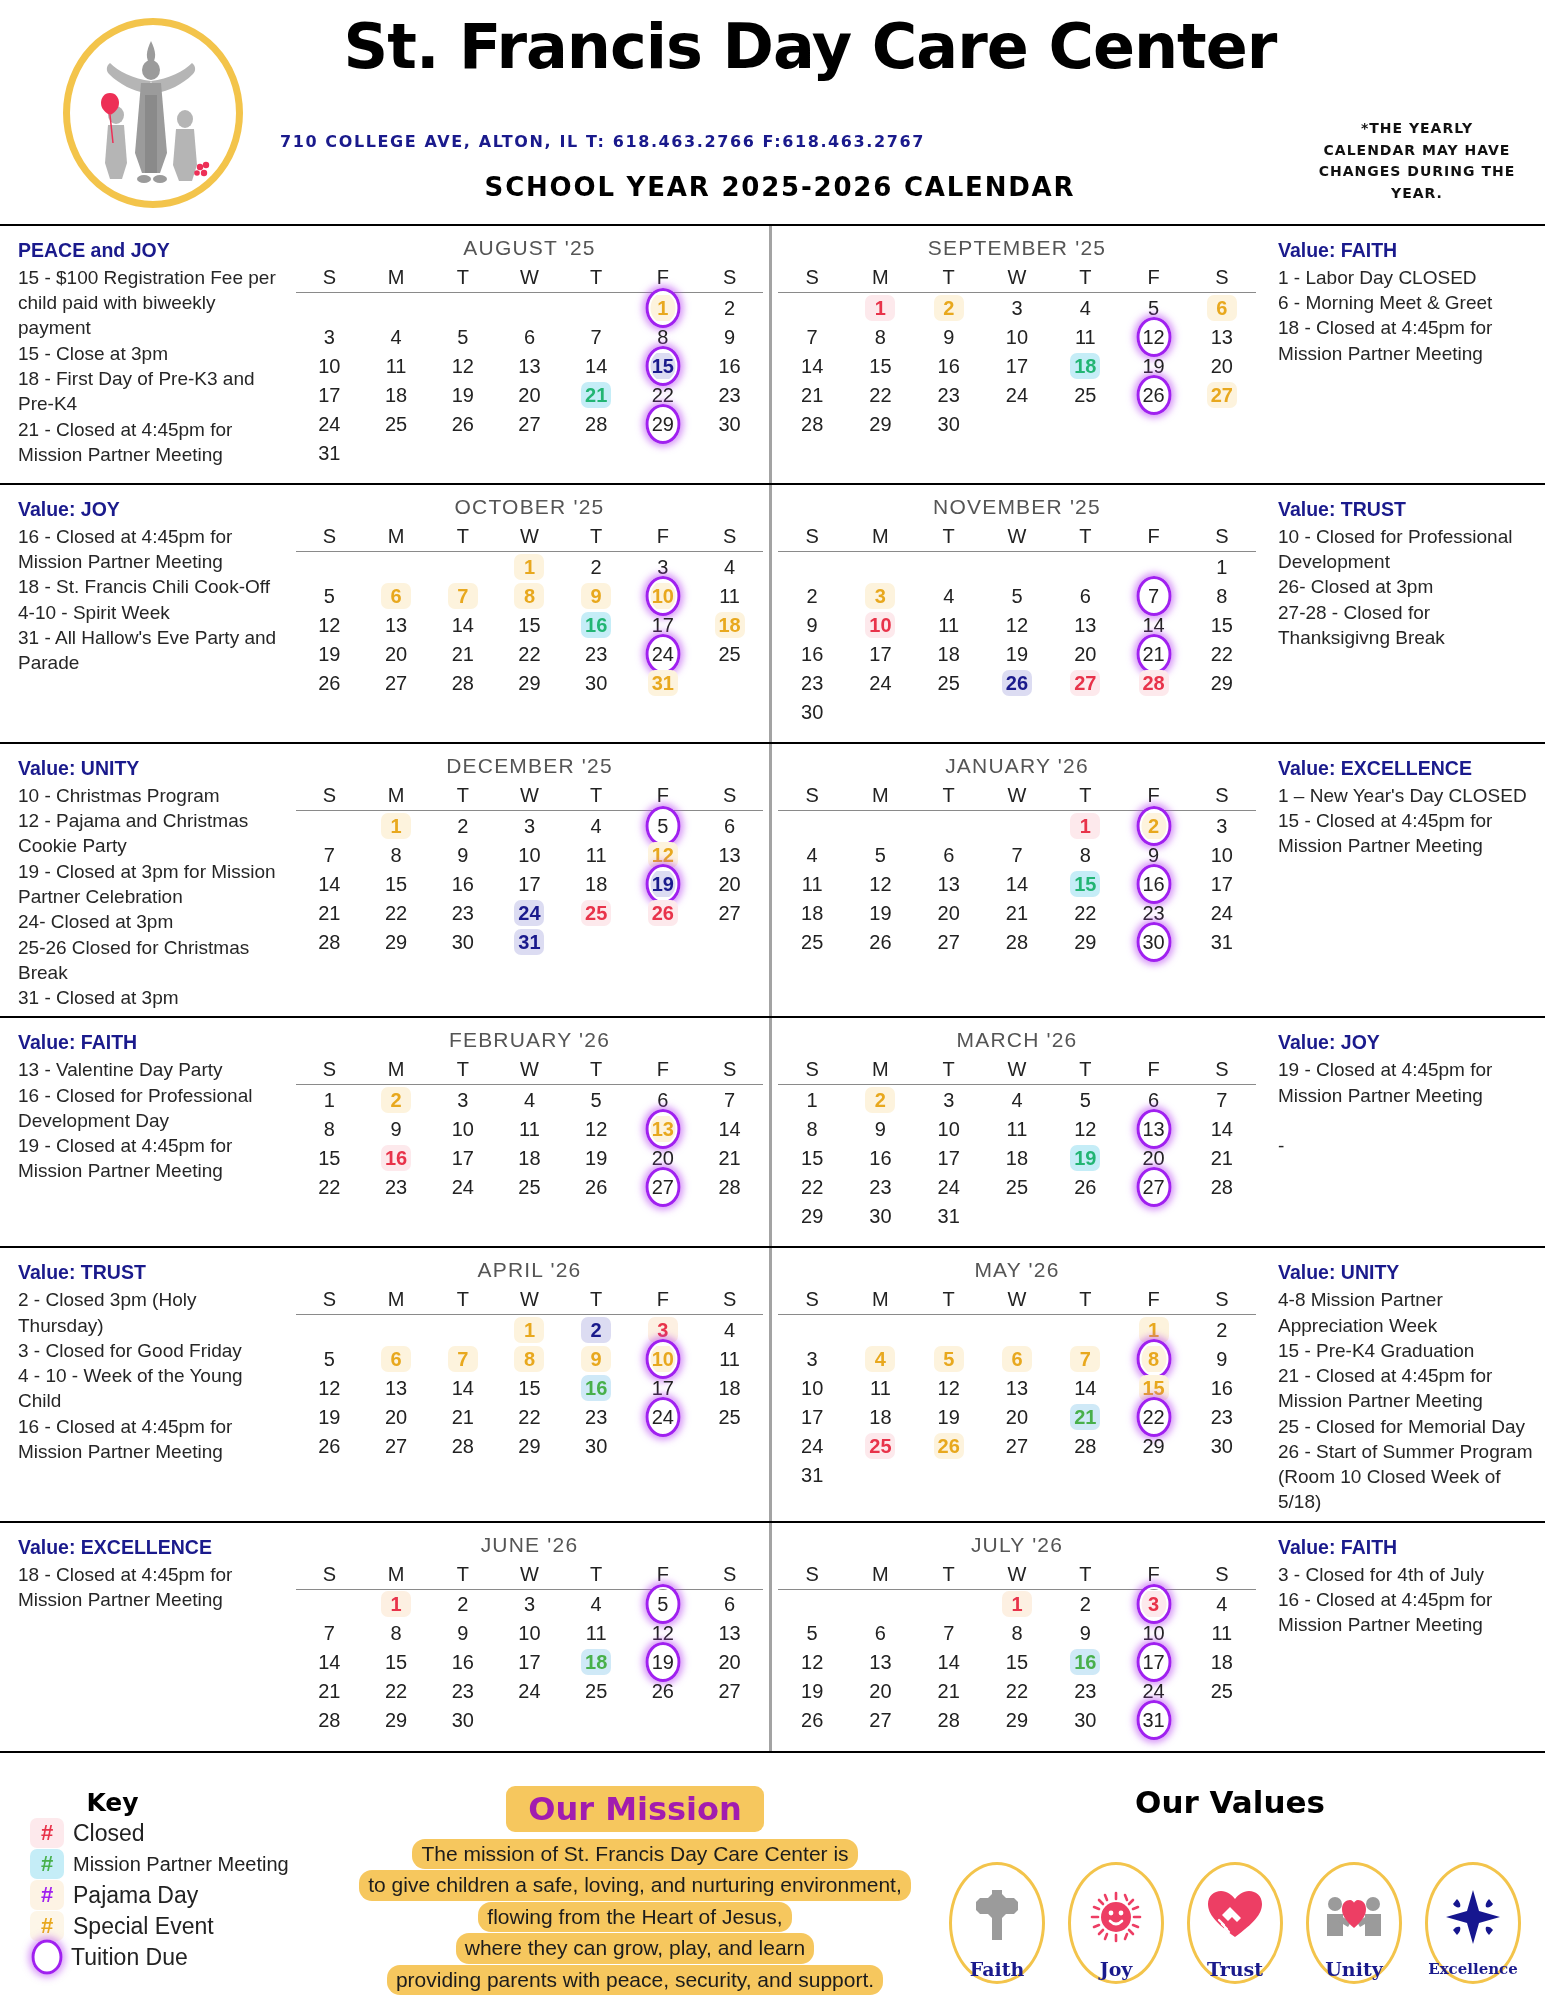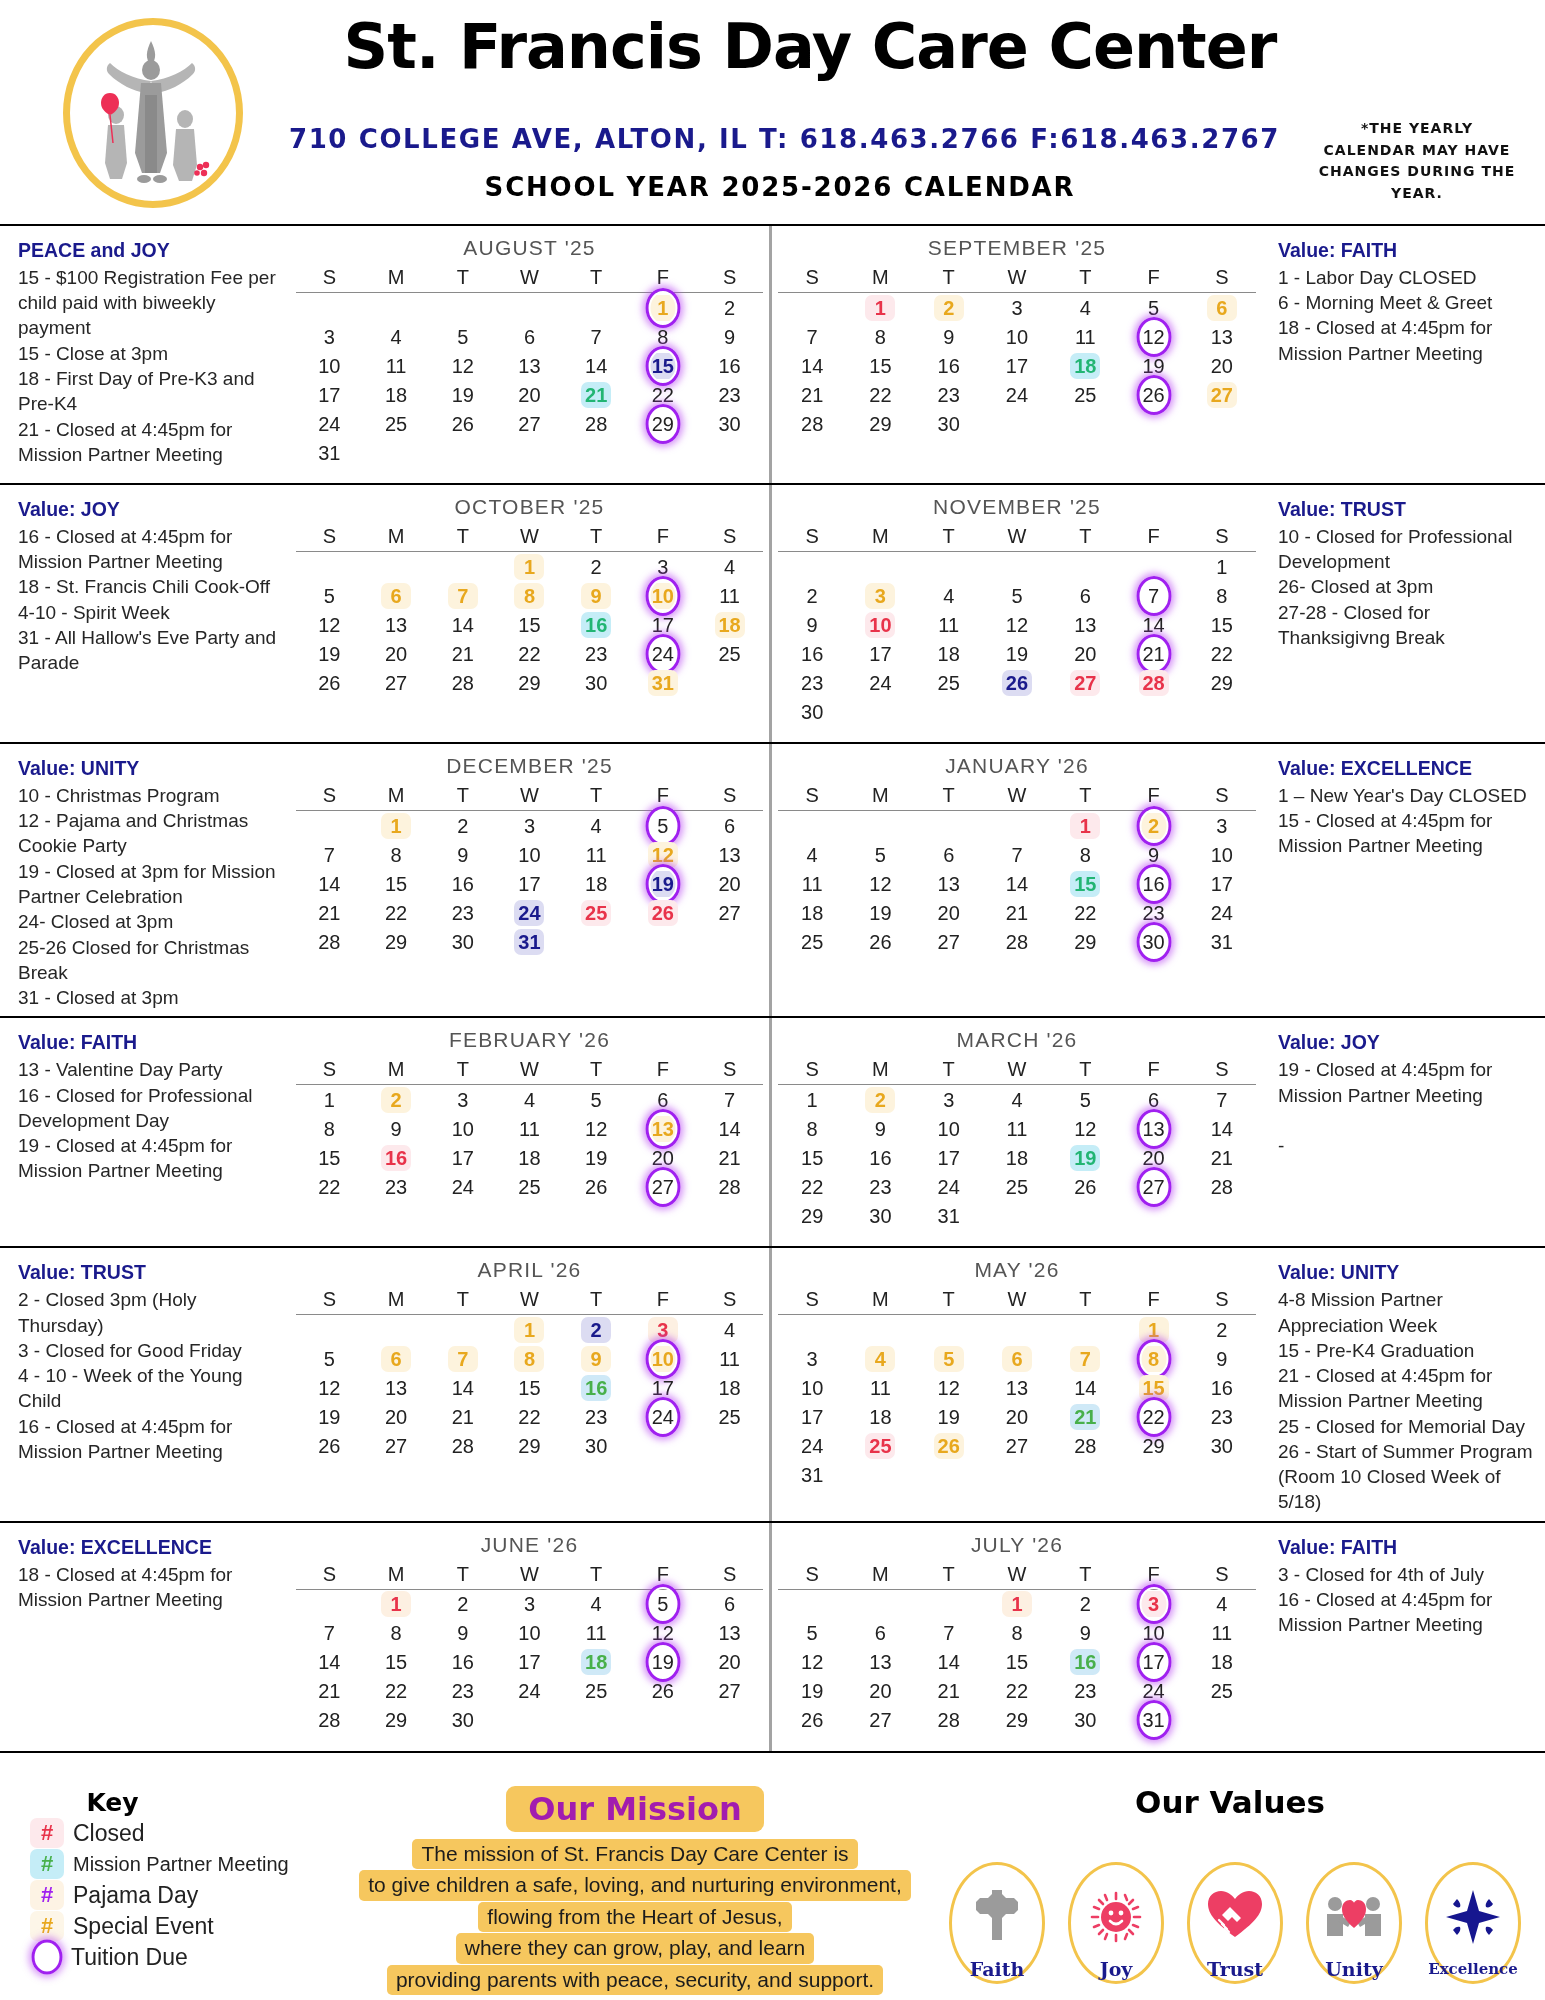--- a/index.html
+++ b/index.html
@@ -22,24 +22,24 @@
   .logo svg{position:absolute;left:50%;top:50%;transform:translate(-50%,-50%);}
   .title{
     position:absolute;left:280px;top:14px;width:1060px;
     text-align:center;
     font-family:"DejaVu Sans", sans-serif;
     font-weight:bold;font-size:62px;letter-spacing:-1px;
     color:#000;
     line-height:1.05;
   }
   .addr{
-    position:absolute;left:280px;top:124px;width:1000px;
-    text-align:right;
+    position:absolute;left:280px;top:132px;width:1000px;
+    text-align:left;
     font-family:"DejaVu Sans", sans-serif;
-    font-weight:bold;font-size:26px;letter-spacing:1.6px;
+    font-weight:bold;font-size:16px;letter-spacing:1.6px;
     color:#1a1a8c;
   }
   .schoolyear{
     position:absolute;left:280px;top:172px;width:1000px;
     text-align:center;
     font-family:"DejaVu Sans", sans-serif;
     font-weight:bold;font-size:26px;letter-spacing:1.8px;
     color:#000;
   }
   .note{
@@ -126,21 +126,21 @@
   }
 
   .missionbox{width:560px;box-sizing:border-box;padding-top:6px;text-align:center;}
   .mission-title{
     display:inline-block;background:#F6C75E;border-radius:9px;
     padding:4px 22px;font-size:32px;font-weight:bold;
     font-family:"DejaVu Sans",sans-serif;color:#a21caf;
   }
   .mission-lines{margin-top:7px;}
   .mission-lines span{
-    display:inline-block;background:#F6C75E;border-radius:5px;
+    display:inline-block;background:#F6C75E;border-radius:13px;
     padding:2px 9px;font-size:21px;color:#1c1c1c;line-height:1.26;
     margin:0 0 1px 0;
   }
 
   .valuesbox{flex:1;box-sizing:border-box;padding-top:4px;text-align:center;position:relative;}
   .values-title{
     font-size:31px;font-weight:bold;font-family:"DejaVu Sans",sans-serif;color:#000;
     margin-bottom:2px;
   }
   .values-row{display:flex;justify-content:center;align-items:flex-end;gap:4px;padding-left:10px;}

